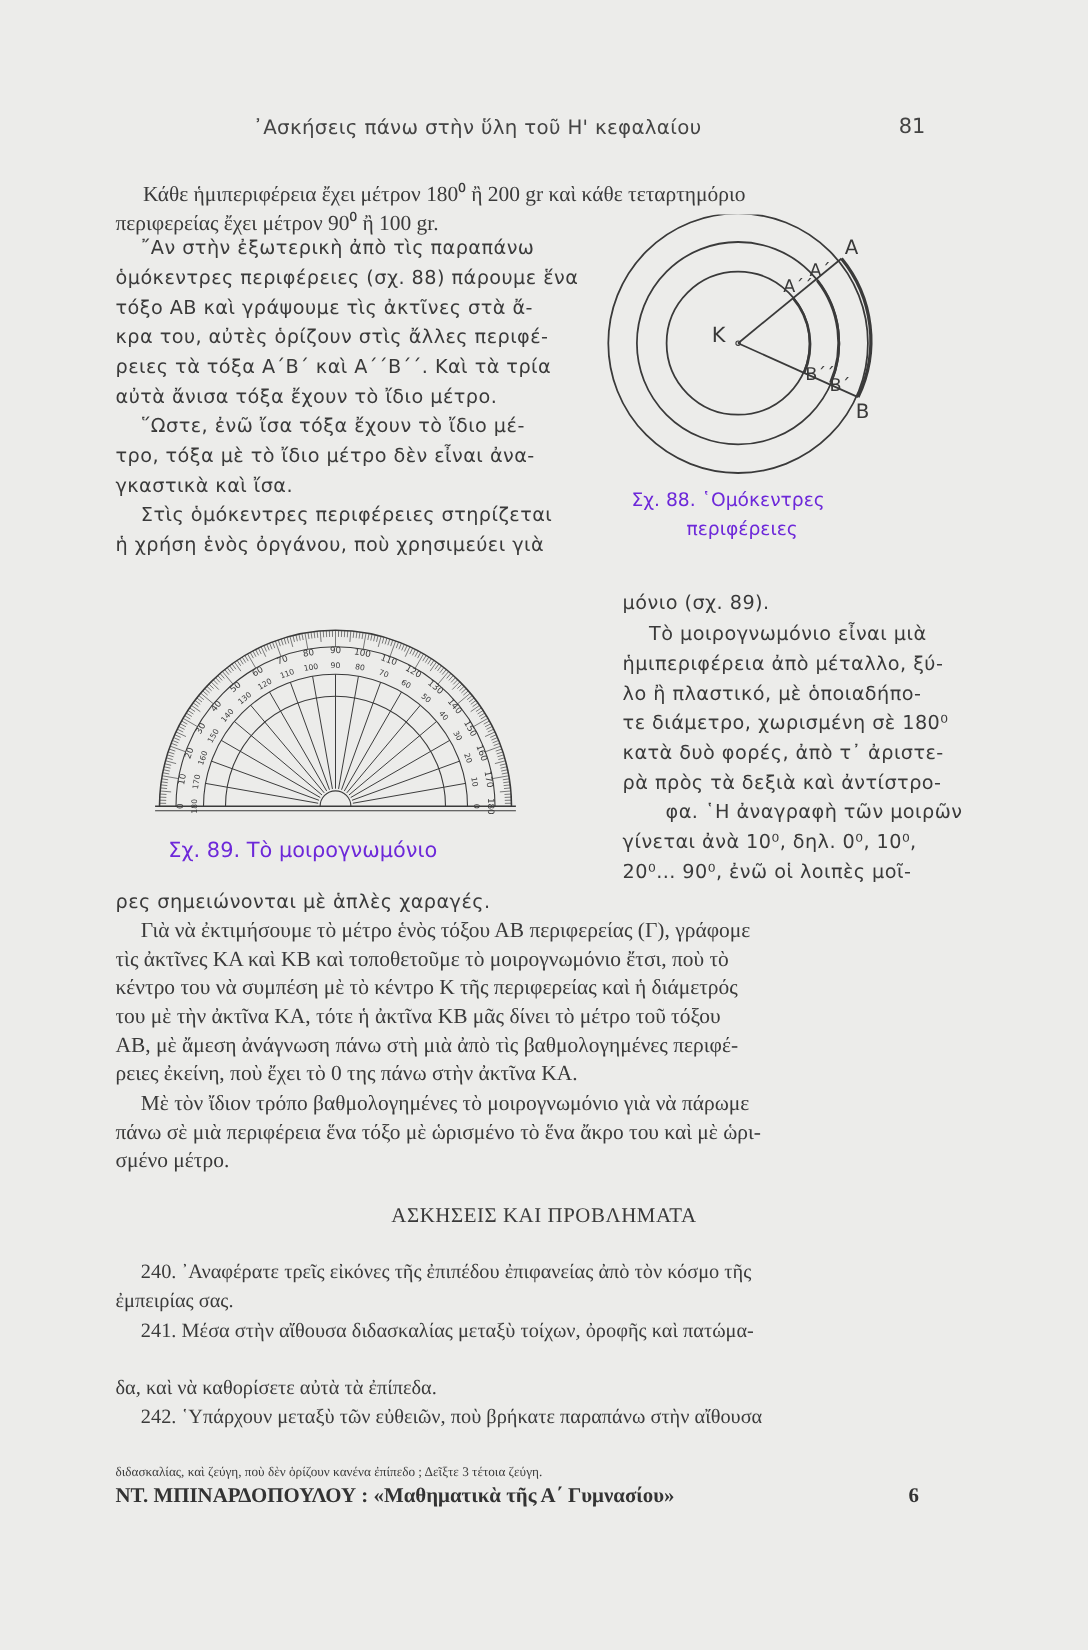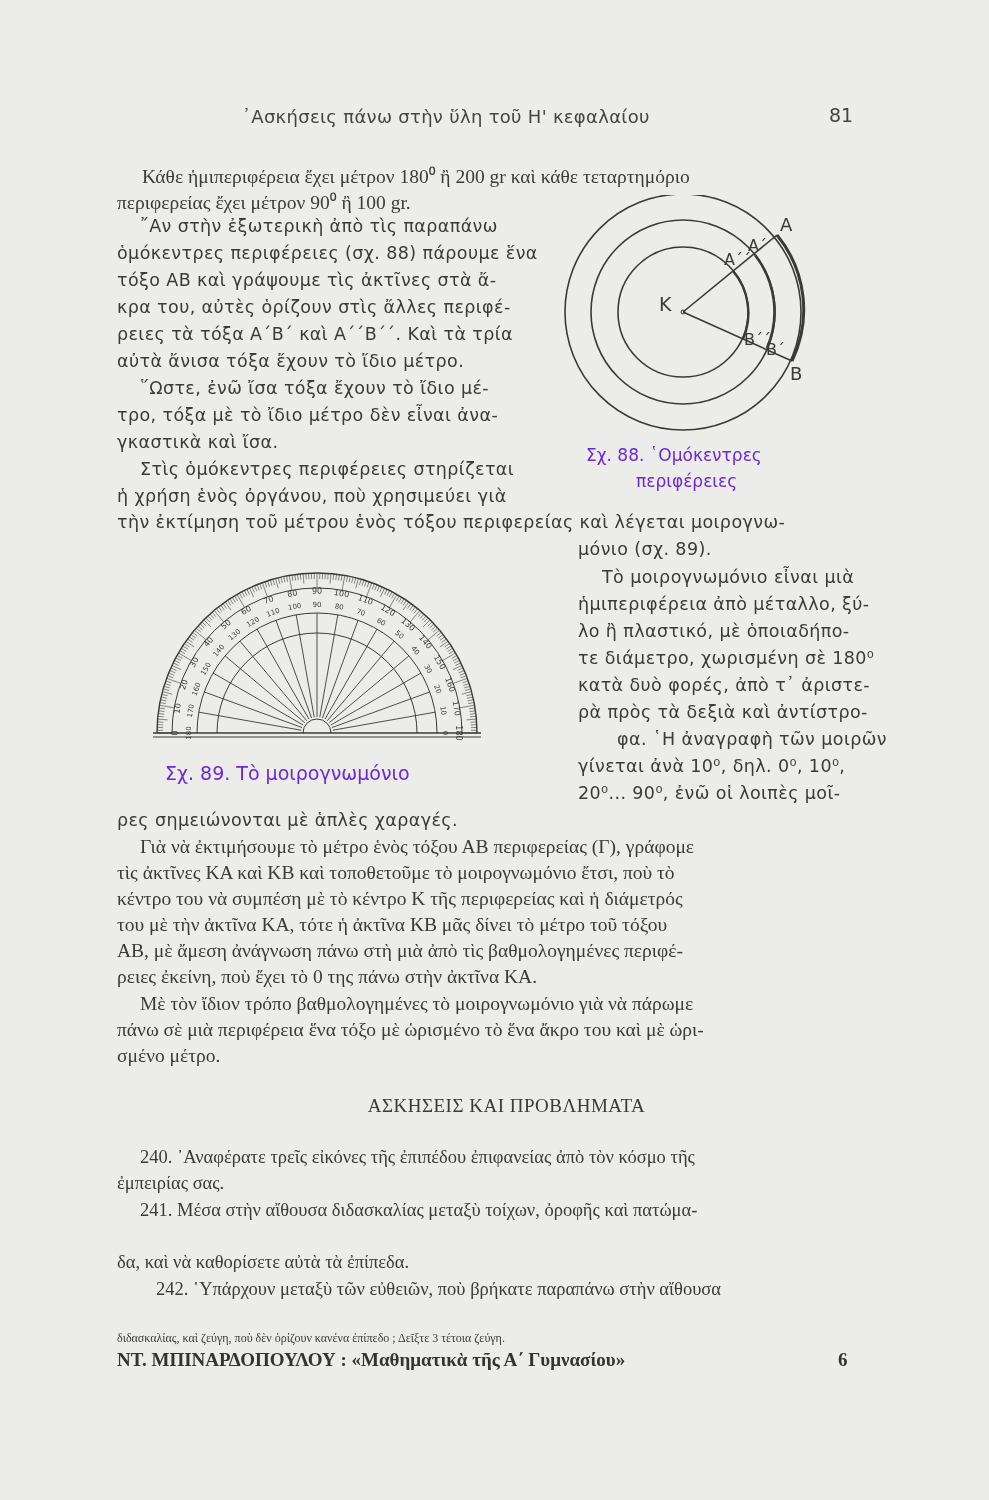--- a/index.html
+++ b/index.html
@@ -3,21 +3,21 @@
 <meta charset="utf-8">
 <style>
   html, body { margin: 0; padding: 0; }
   body {
     width: 989px; height: 1500px; overflow: hidden;
     background: #ececea;
     color: #3a3a3a;
     font-family: "DejaVu Serif", "Liberation Serif", serif;
     position: relative;
   }
-  .page { position: absolute; left: 12px; top: 0; width: 862px; height: 1500px; }
+  .page { position: absolute; left: 0; top: 0; width: 862px; height: 1500px; }
   .abs { position: absolute; white-space: nowrap; }
   .header-title { left: 230px; top: 106px; font-family: "DejaVu Sans", sans-serif; font-size: 18px; letter-spacing: 0.3px; color: #444; }
   .page-number { left: 817px; top: 104px; font-family: "DejaVu Sans", sans-serif; font-size: 19px; color: #444; }
   .line { position: absolute; white-space: nowrap; font-family: "Liberation Serif", serif; font-size: 19.5px; color: #3a3a3a; }
   .sans { font-family: "DejaVu Sans", sans-serif; font-size: 17.5px; letter-spacing: 0.4px; }
   .caption { font-family: "DejaVu Sans", sans-serif; font-size: 17px; color: #6d28d9; }
   .section-heading { left: 0; width: 989px; text-align: center; top: 1095px; font-family: "Liberation Serif", serif; font-size: 19px; letter-spacing: 0.5px; color: #3a3a3a; }
   .footer-left { left: 105px; top: 1349px; font-family: "Liberation Serif", serif; font-weight: bold; font-size: 19px; color: #333; }
   .footer-right { left: 826px; top: 1349px; font-family: "Liberation Serif", serif; font-weight: bold; font-size: 19px; color: #333; }
   svg text { font-family: "DejaVu Sans", sans-serif; fill: #3a3a3a; }
@@ -36,21 +36,20 @@
   <div class="line sans" style="left:105px;top:243px;">ὁμόκεντρες περιφέρειες (σχ. 88) πάρουμε ἕνα</div>
   <div class="line sans" style="left:105px;top:270px;">τόξο ΑΒ καὶ γράψουμε τὶς ἀκτῖνες στὰ ἄ-</div>
   <div class="line sans" style="left:105px;top:297px;">κρα του, αὐτὲς ὁρίζουν στὶς ἄλλες περιφέ-</div>
   <div class="line sans" style="left:105px;top:351px;">αὐτὰ ἄνισα τόξα ἔχουν τὸ ἴδιο μέτρο.</div>
   <div class="line sans" style="left:105px;top:324px;">ρειες τὰ τόξα Α΄Β΄ καὶ Α΄΄Β΄΄. Καὶ τὰ τρία</div>
   <div class="line sans" style="left:128px;top:378px;">῞Ωστε, ἐνῶ ἴσα τόξα ἔχουν τὸ ἴδιο μέ-</div>
   <div class="line sans" style="left:105px;top:405px;">τρο, τόξα μὲ τὸ ἴδιο μέτρο δὲν εἶναι ἀνα-</div>
   <div class="line sans" style="left:105px;top:432px;">γκαστικὰ καὶ ἴσα.</div>
   <div class="line sans" style="left:128px;top:459px;">Στὶς ὁμόκεντρες περιφέρειες στηρίζεται</div>
   <div class="line sans" style="left:105px;top:486px;">ἡ χρήση ἑνὸς ὀργάνου, ποὺ χρησιμεύει γιὰ</div>
-  <div class="line sans" style="left:105px;top:512px;">τὴν ἐκτίμηση τοῦ μέτρου ἑνὸς τόξου περιφερείας καὶ λέγεται μοιρογνω-</div>
   <div class="line sans" style="left:566px;top:539px;">μόνιο (σχ. 89).</div>
   <div class="line sans" style="left:590px;top:567px;">Τὸ μοιρογνωμόνιο εἶναι μιὰ</div>
   <div class="line sans" style="left:566px;top:594px;">ἡμιπεριφέρεια ἀπὸ μέταλλο, ξύ-</div>
   <div class="line sans" style="left:566px;top:621px;">λο ἢ πλαστικό, μὲ ὁποιαδήπο-</div>
   <div class="line sans" style="left:566px;top:648px;">τε διάμετρο, χωρισμένη σὲ 180⁰</div>
   <div class="line sans" style="left:566px;top:675px;">κατὰ δυὸ φορές, ἀπὸ τ᾿ ἀριστε-</div>
   <div class="line sans" style="left:566px;top:702px;">ρὰ πρὸς τὰ δεξιὰ καὶ ἀντίστρο-</div>
   <div class="line sans" style="left:566px;top:729px;margin-left:39px;">φα. ῾Η ἀναγραφὴ τῶν μοιρῶν</div>
   <div class="line sans" style="left:566px;top:756px;">γίνεται ἀνὰ 10⁰, δηλ. 0⁰, 10⁰,</div>
   <div class="line sans" style="left:566px;top:783px;">20⁰... 90⁰, ἐνῶ οἱ λοιπὲς μοῖ-</div>
@@ -338,18 +337,18 @@
       </g>
   </svg>
   <div class="abs caption" style="left:153px;top:762px;font-size:19px;">Σχ. 89. Τὸ μοιρογνωμόνιο</div>
 
   <div class="abs section-heading">ΑΣΚΗΣΕΙΣ ΚΑΙ ΠΡΟΒΛΗΜΑΤΑ</div>
 
   <div class="line" style="left:128px;top:1147px;font-size:18.5px;">240. ᾿Αναφέρατε τρεῖς εἰκόνες τῆς ἐπιπέδου ἐπιφανείας ἀπὸ τὸν κόσμο τῆς</div>
   <div class="line" style="left:105px;top:1173px;font-size:18.5px;">ἐμπειρίας σας.</div>
   <div class="line" style="left:128px;top:1200px;font-size:18.5px;">241. Μέσα στὴν αἴθουσα διδασκαλίας μεταξὺ τοίχων, ὀροφῆς καὶ πατώμα-</div>
   <div class="line" style="left:105px;top:1252px;font-size:18.5px;">δα, καὶ νὰ καθορίσετε αὐτὰ τὰ ἐπίπεδα.</div>
-  <div class="line" style="left:128px;top:1279px;font-size:18.5px;margin-left:16px;">242. ῾Υπάρχουν μεταξὺ τῶν εὐθειῶν, ποὺ βρήκατε παραπάνω στὴν αἴθουσα</div>
+  <div class="line" style="left:128px;top:1279px;font-size:18.5px;">242. ῾Υπάρχουν μεταξὺ τῶν εὐθειῶν, ποὺ βρήκατε παραπάνω στὴν αἴθουσα</div>
   <div class="line" style="left:105px;top:1305px;font-size:12px;margin-top:26px;">διδασκαλίας, καὶ ζεύγη, ποὺ δὲν ὁρίζουν κανένα ἐπίπεδο ; Δεῖξτε 3 τέτοια ζεύγη.</div>
 
   <div class="abs footer-left">ΝΤ. ΜΠΙΝΑΡΔΟΠΟΥΛΟΥ : «Μαθηματικὰ τῆς Α΄ Γυμνασίου»</div>
   <div class="abs footer-right">6</div>
 </div>
 
 </body></html>

